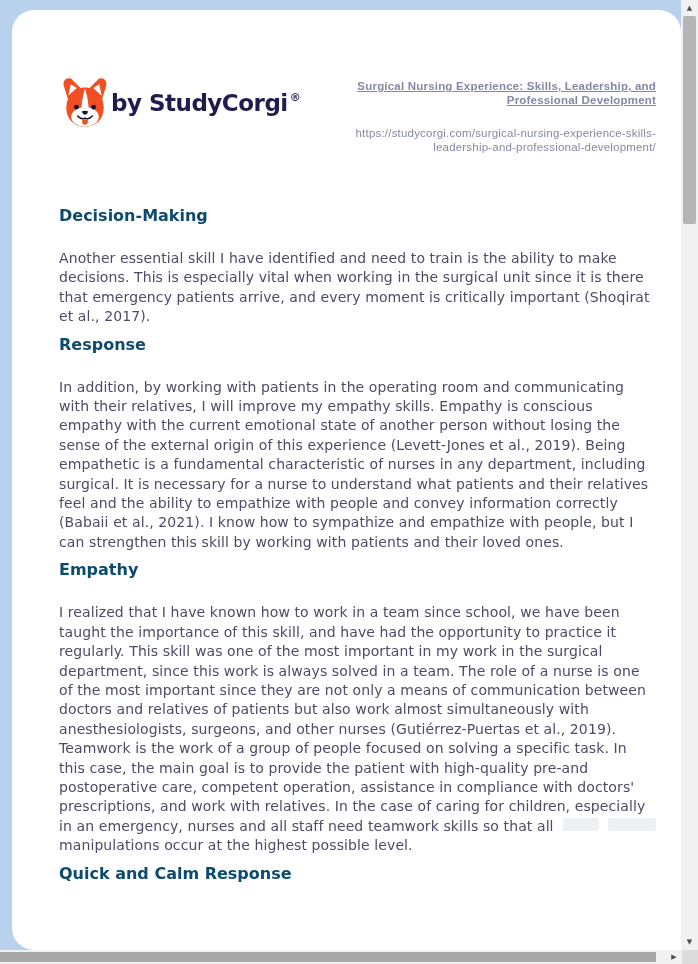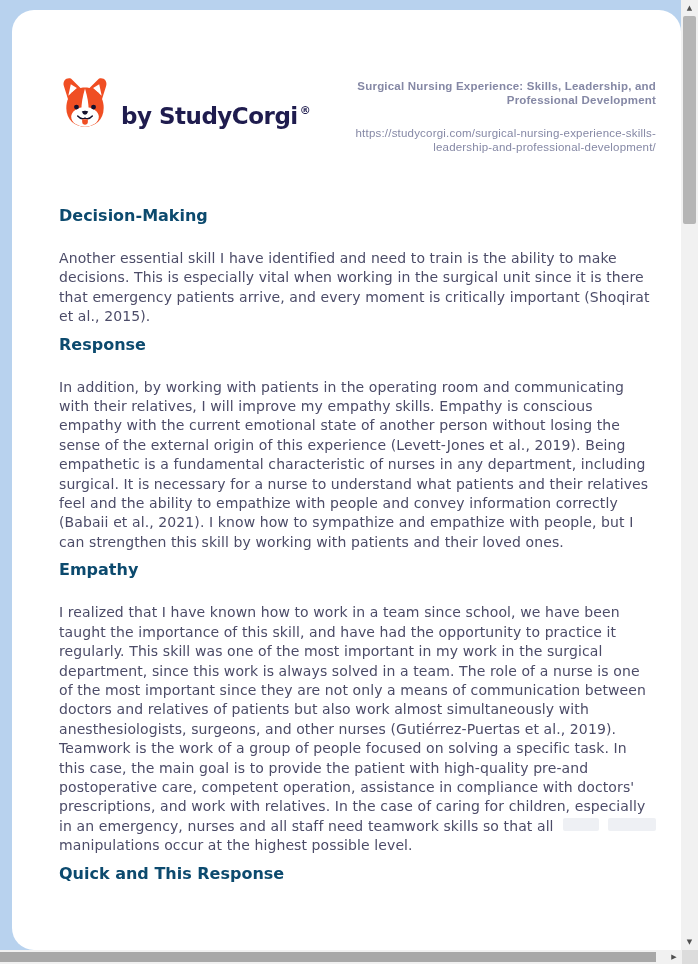--- a/index.html
+++ b/index.html
@@ -22,22 +22,21 @@
   }
 
   
   .page-header {
     display: flex;
     justify-content: space-between;
     align-items: flex-start;
   }
   .logo-block {
     display: flex;
-    align-items: flex-end;
-    gap: 10px;
+    align-items: center;
     padding-top: 2px;
   }
   .logo-icon { width: 52px; height: 52px; flex: 0 0 auto; }
   .logo-text {
     font-family: "DejaVu Sans", sans-serif;
     font-weight: bold;
     font-size: 23px;
     color: #1f1c4e;
     letter-spacing: -0.5px;
     white-space: nowrap;
@@ -53,20 +52,21 @@
     text-align: right;
     font-family: "Liberation Sans", sans-serif;
     color: #8588a5;
     padding-top: 4px;
   }
   .doc-title {
     font-size: 11.5px;
     font-weight: bold;
     line-height: 14px;
     letter-spacing: 0.2px;
+    text-decoration: underline;
   }
   .doc-url {
     margin-top: 20px;
     font-size: 11.5px;
     line-height: 13.5px;
     letter-spacing: 0.2px;
     overflow-wrap: break-word;
   }
 
   
@@ -177,32 +177,32 @@
     </div>
     <div class="title-block">
       <div class="doc-title">Surgical Nursing Experience: Skills, Leadership, and Professional Development</div>
       <div class="doc-url">https://studycorgi.com/surgical-nursing-experience-skills-leadership-and-professional-development/</div>
     </div>
   </header>
 
   <main class="article">
     <section>
       <h2>Decision-Making</h2>
-      <p>Another essential skill I have identified and need to train is the ability to make decisions. This is especially vital when working in the surgical unit since it is there that emergency patients arrive, and every moment is critically important (Shoqirat et al., 2015).</p>
+      <p>Another essential skill I have identified and need to train is the ability to make decisions. This is especially vital when working in the surgical unit since it is there that emergency patients arrive, and every moment is critically important (Shoqirat et al., 2017).</p>
     </section>
     <section>
       <h2>Response</h2>
       <p>In addition, by working with patients in the operating room and communicating with their relatives, I will improve my empathy skills. Empathy is conscious empathy with the current emotional state of another person without losing the sense of the external origin of this experience (Levett-Jones et al., 2019). Being empathetic is a fundamental characteristic of nurses in any department, including surgical. It is necessary for a nurse to understand what patients and their relatives feel and the ability to empathize with people and convey information correctly (Babaii et al., 2021). I know how to sympathize and empathize with people, but I can strengthen this skill by working with patients and their loved ones.</p>
     </section>
     <section>
       <h2>Empathy</h2>
       <p>I realized that I have known how to work in a team since school, we have been taught the importance of this skill, and have had the opportunity to practice it regularly. This skill was one of the most important in my work in the surgical department, since this work is always solved in a team. The role of a nurse is one of the most important since they are not only a means of communication between doctors and relatives of patients but also work almost simultaneously with anesthesiologists, surgeons, and other nurses (Gutiérrez-Puertas et al., 2019). Teamwork is the work of a group of people focused on solving a specific task. In this case, the main goal is to provide the patient with high-quality pre-and postoperative care, competent operation, assistance in compliance with doctors' prescriptions, and work with relatives. In the case of caring for children, especially in an emergency, nurses and all staff need teamwork skills so that all manipulations occur at the highest possible level.</p>
     </section>
     <section>
-      <h2>Quick and This Response</h2>
+      <h2>Quick and Calm Response</h2>
     </section>
   </main>
 
   <div class="ghost g1"></div>
   <div class="ghost g2"></div>
 </div>
 
 <div class="vscrollbar">
   <div class="scroll-btn up">▲</div>
   <div class="vthumb"></div>

